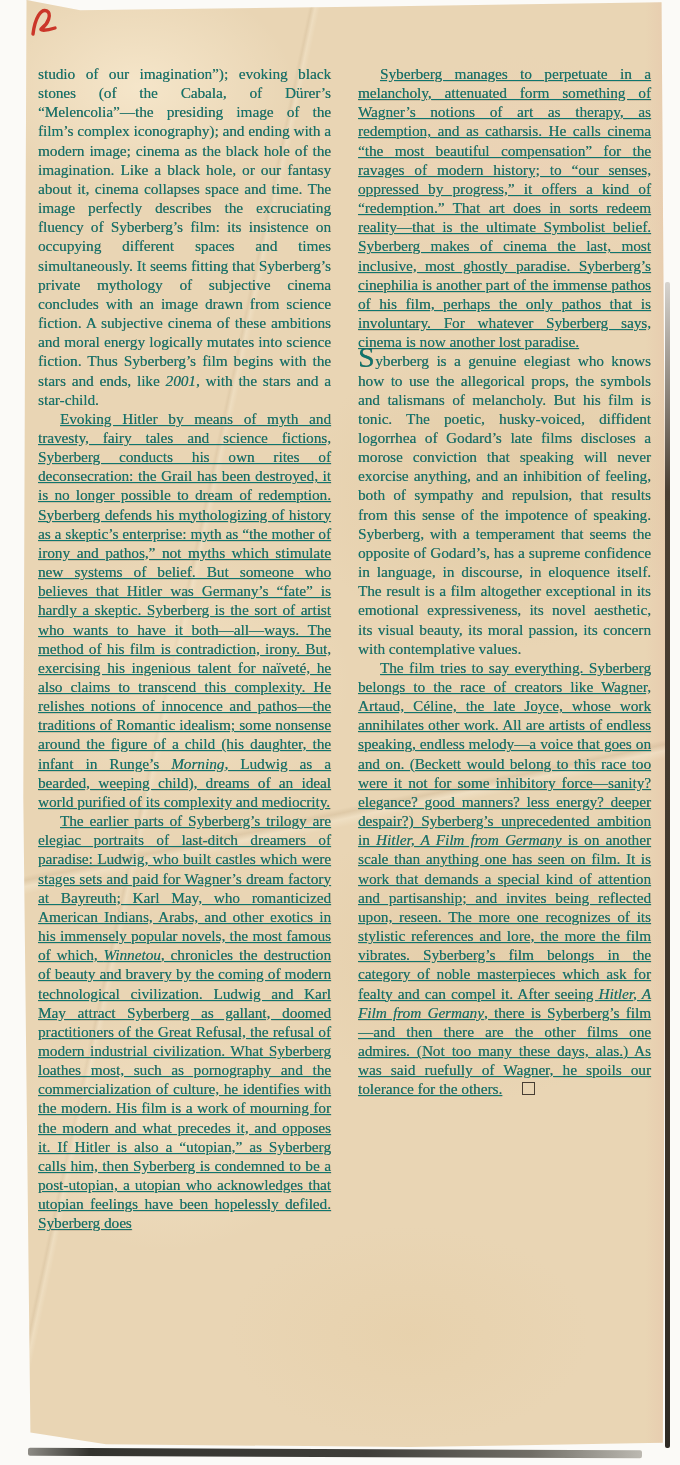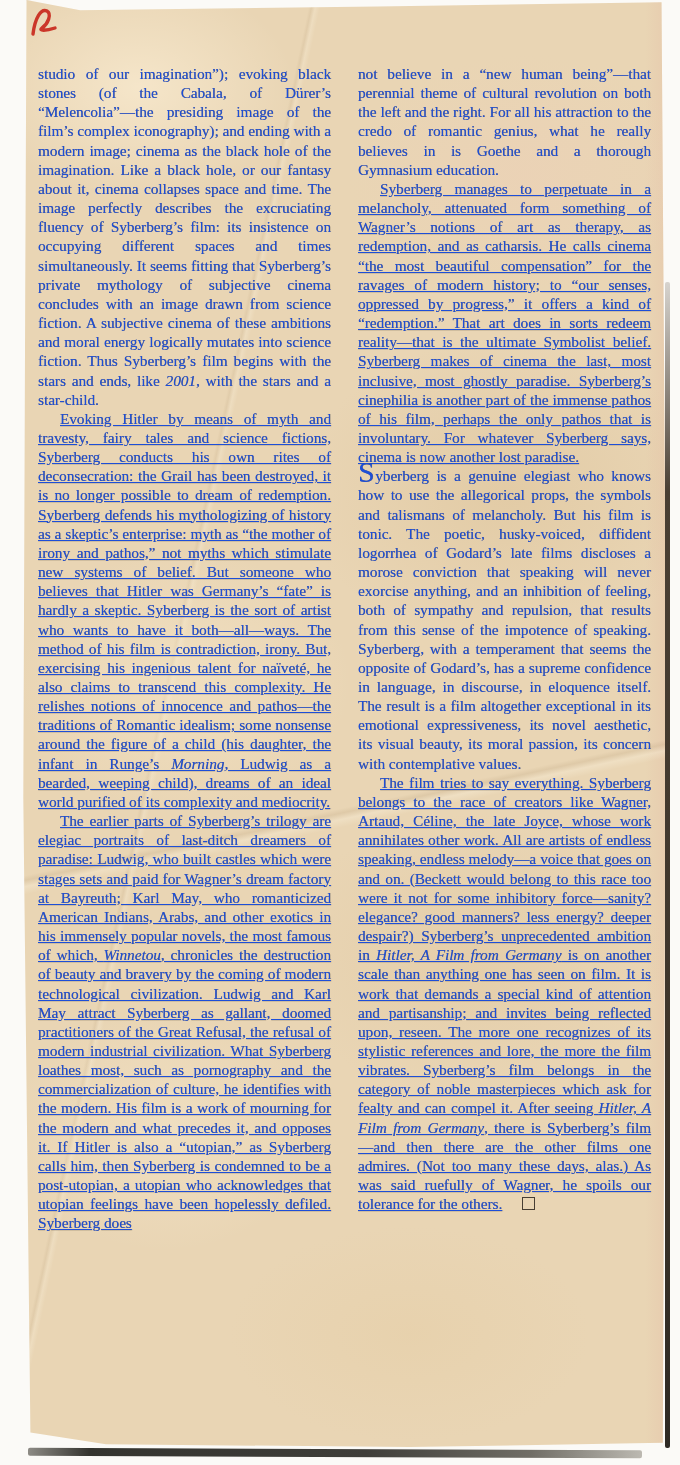--- a/index.html
+++ b/index.html
@@ -22,21 +22,21 @@
       linear-gradient(168deg, transparent 55.2%, rgba(130,100,60,.10) 55.5%, rgba(255,249,232,.28) 55.9%, transparent 56.4%),
       linear-gradient(102deg, transparent 30.2%, rgba(130,100,60,.08) 30.5%, rgba(255,249,232,.22) 30.9%, transparent 31.4%),
       linear-gradient(270deg, rgba(226,178,158,.28), transparent 3.5%);
     clip-path:polygon(0.7% 0%, 9% 0.7%, 55% 0.45%, 99.0% 0.15%, 99.7% 45%, 99.2% 99.5%, 60% 99.8%, 13% 99.6%, 1.3% 98.8%, 0.2% 55%, 0.5% 20%);
     box-shadow:0 2px 6px rgba(90,80,60,.25);
   }
   .cols{position:absolute;left:38px;top:64px;width:614px;display:flex;}
   .col{
     width:293px;
     font-size:15.2px;line-height:19.15px;
-    color:#1d4ed8;
+    color:#0f766e;
     text-align:justify;
     text-shadow:0.25px 0.25px 0 rgba(43,36,28,.55);
   }
   .col.left{margin-right:27px;}
   .para{margin:0;padding:0;}
   .para.indent{text-indent:22px;text-decoration:underline;}
   .it{font-style:italic;}
   .bigcap{
     font-size:30px;line-height:10px;letter-spacing:.5px;
     position:relative;top:1px;
@@ -67,21 +67,20 @@
   <path d="M5 30 C 7 14, 13 4, 19 7 C 24 10, 20 20, 14 24 C 10 27, 18 27, 27 24" fill="none" stroke="#c8281c" stroke-width="3.4" stroke-linecap="round" opacity="0.92"></path>
 </svg>
 
 <div class="cols">
   <div class="col left">
       <p class="para"><span>studio of our imagination”); evoking black stones (of the Cabala, of Dürer’s “Melencolia”—the presiding image of the film’s complex iconography); and ending with a modern image; cinema as the black hole of the imagination. Like a black hole, or our fantasy about it, cinema collapses space and time. The image perfectly describes the excruciating fluency of Syberberg’s film: its insistence on occupying different spaces and times simultaneously. It seems fitting that Syberberg’s private mythology of subjective cinema concludes with an image drawn from science fiction. A subjective cinema of these ambitions and moral energy logically mutates into science fiction. Thus Syberberg’s film begins with the stars and ends, like </span><span class="it">2001</span><span>, with the stars and a star-child.</span></p>
       <p class="para indent"><span>Evoking Hitler by means of myth and travesty, fairy tales and science fictions, Syberberg conducts his own rites of deconsecration: the Grail has been destroyed, it is no longer possible to dream of redemption. Syberberg defends his mythologizing of history as a skeptic’s enterprise: myth as “the mother of irony and pathos,” not myths which stimulate new systems of belief. But someone who believes that Hitler was Germany’s “fate” is hardly a skeptic. Syberberg is the sort of artist who wants to have it both—all—ways. The method of his film is contradiction, irony. But, exercising his ingenious talent for naïveté, he also claims to transcend this complexity. He relishes notions of innocence and pathos—the traditions of Romantic idealism; some nonsense around the figure of a child (his daughter, the infant in Runge’s </span><span class="it">Morning</span><span>, Ludwig as a bearded, weeping child), dreams of an ideal world purified of its complexity and mediocrity.</span></p>
       <p class="para indent"><span>The earlier parts of Syberberg’s trilogy are elegiac portraits of last-ditch dreamers of paradise: Ludwig, who built castles which were stages sets and paid for Wagner’s dream factory at Bayreuth; Karl May, who romanticized American Indians, Arabs, and other exotics in his immensely popular novels, the most famous of which, </span><span class="it">Winnetou</span><span>, chronicles the destruction of beauty and bravery by the coming of modern technological civilization. Ludwig and Karl May attract Syberberg as gallant, doomed practitioners of the Great Refusal, the refusal of modern industrial civilization. What Syberberg loathes most, such as pornography and the commercialization of culture, he identifies with the modern. His film is a work of mourning for the modern and what precedes it, and opposes it. If Hitler is also a “utopian,” as Syberberg calls him, then Syberberg is condemned to be a post-utopian, a utopian who acknowledges that utopian feelings have been hopelessly defiled. Syberberg does</span></p>
     </div>
   <div class="col right">
-      <p class="para"><span>not believe in a “new human being”—that perennial theme of cultural revolution on both the left and the right. For all his attraction to the credo of romantic genius, what he really believes in is Goethe and a thorough Gymnasium education.</span></p>
       <p class="para indent"><span>Syberberg manages to perpetuate in a melancholy, attenuated form something of Wagner’s notions of art as therapy, as redemption, and as catharsis. He calls cinema “the most beautiful compensation” for the ravages of modern history; to “our senses, oppressed by progress,” it offers a kind of “redemption.” That art does in sorts redeem reality—that is the ultimate Symbolist belief. Syberberg makes of cinema the last, most inclusive, most ghostly paradise. Syberberg’s cinephilia is another part of the immense pathos of his film, perhaps the only pathos that is involuntary. For whatever Syberberg says, cinema is now another lost paradise.</span></p>
       <p class="para"><span class="bigcap">S</span><span>yberberg is a genuine elegiast who knows how to use the allegorical props, the symbols and talismans of melancholy. But his film is tonic. The poetic, husky-voiced, diffident logorrhea of Godard’s late films discloses a morose conviction that speaking will never exorcise anything, and an inhibition of feeling, both of sympathy and repulsion, that results from this sense of the impotence of speaking. Syberberg, with a temperament that seems the opposite of Godard’s, has a supreme confidence in language, in discourse, in eloquence itself. The result is a film altogether exceptional in its emotional expressiveness, its novel aesthetic, its visual beauty, its moral passion, its concern with contemplative values.</span></p>
       <p class="para indent"><span>The film tries to say everything. Syberberg belongs to the race of creators like Wagner, Artaud, Céline, the late Joyce, whose work annihilates other work. All are artists of endless speaking, endless melody—a voice that goes on and on. (Beckett would belong to this race too were it not for some inhibitory force—sanity? elegance? good manners? less energy? deeper despair?) Syberberg’s unprecedented ambition in </span><span class="it">Hitler, A Film from Germany</span><span> is on another scale than anything one has seen on film. It is work that demands a special kind of attention and partisanship; and invites being reflected upon, reseen. The more one recognizes of its stylistic references and lore, the more the film vibrates. Syberberg’s film belongs in the category of noble masterpieces which ask for fealty and can compel it. After seeing </span><span class="it">Hitler, A Film from Germany</span><span>, there is Syberberg’s film—and then there are the other films one admires. (Not too many these days, alas.) As was said ruefully of Wagner, he spoils our tolerance for the others.</span><span class="endbox"></span></p>
     </div>
 </div>
 
 <div class="bottom-shadow"></div>
 <div class="right-edge-shadow"></div>
 
 </body></html>

